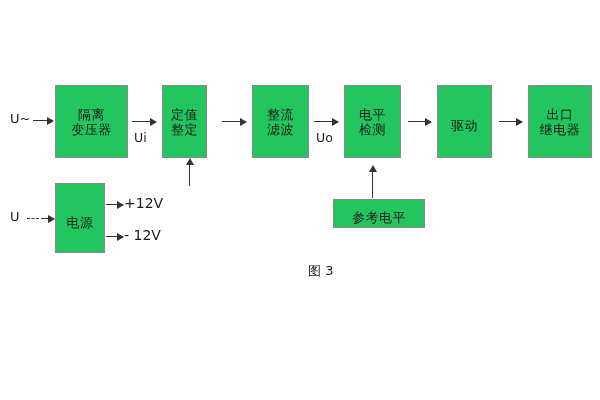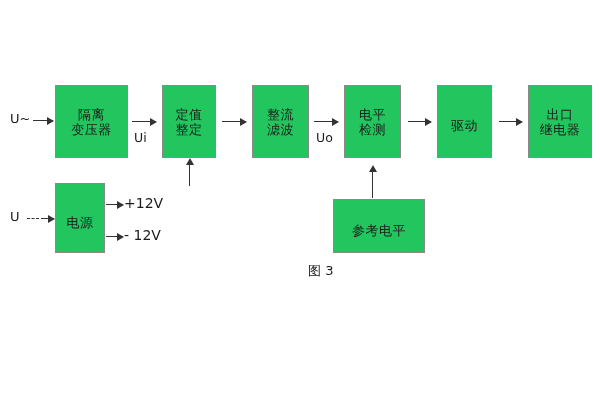--- a/index.html
+++ b/index.html
@@ -100,21 +100,21 @@
   <div class="arrow-r" style="left:33px; top:120px; width:20px;"></div>
 
   <div class="block" style="left:55px; top:85px; width:73px; height:73px;">
     <span class="ln">隔离</span>
     <span class="ln">变压器</span>
   </div>
 
   <div class="lbl sig" style="left:134px; top:96px;">Ui</div>
   <div class="arrow-r" style="left:132px; top:121px; width:24px;"></div>
 
-  <div class="block" style="left:162px; top:85px; width:54px; height:73px;">
+  <div class="block" style="left:162px; top:85px; width:45px; height:73px;">
     <span class="ln">定值</span>
     <span class="ln">整定</span>
   </div>
 
   <div class="arrow-r" style="left:222px; top:121px; width:24px;"></div>
 
   <div class="block" style="left:252px; top:85px; width:57px; height:73px;">
     <span class="ln">整流</span>
     <span class="ln">滤波</span>
   </div>
@@ -153,19 +153,19 @@
 
   <div class="arrow-r" style="left:106px; top:236px; width:17px;"></div>
   <div class="lbl rail" style="left:124px; top:228px;">- 12V</div>
 
 
   <div class="arrow-u" style="left:189px; top:165px; height:21px;"></div>
 
   <div class="arrow-u" style="left:372px; top:172px; height:26px;"></div>
   <div class="lbl sig" style="left:380px; top:176px;">Ue</div>
 
-  <div class="block single" style="left:333px; top:199px; width:92px; height:54px;">
+  <div class="block single" style="left:333px; top:199px; width:92px; height:29px;">
     <span class="ln">参考电平</span>
   </div>
 
   <div class="lbl caption" style="left:308px; top:264px;">图 3</div>
 
 </div>
 
 </body></html>

